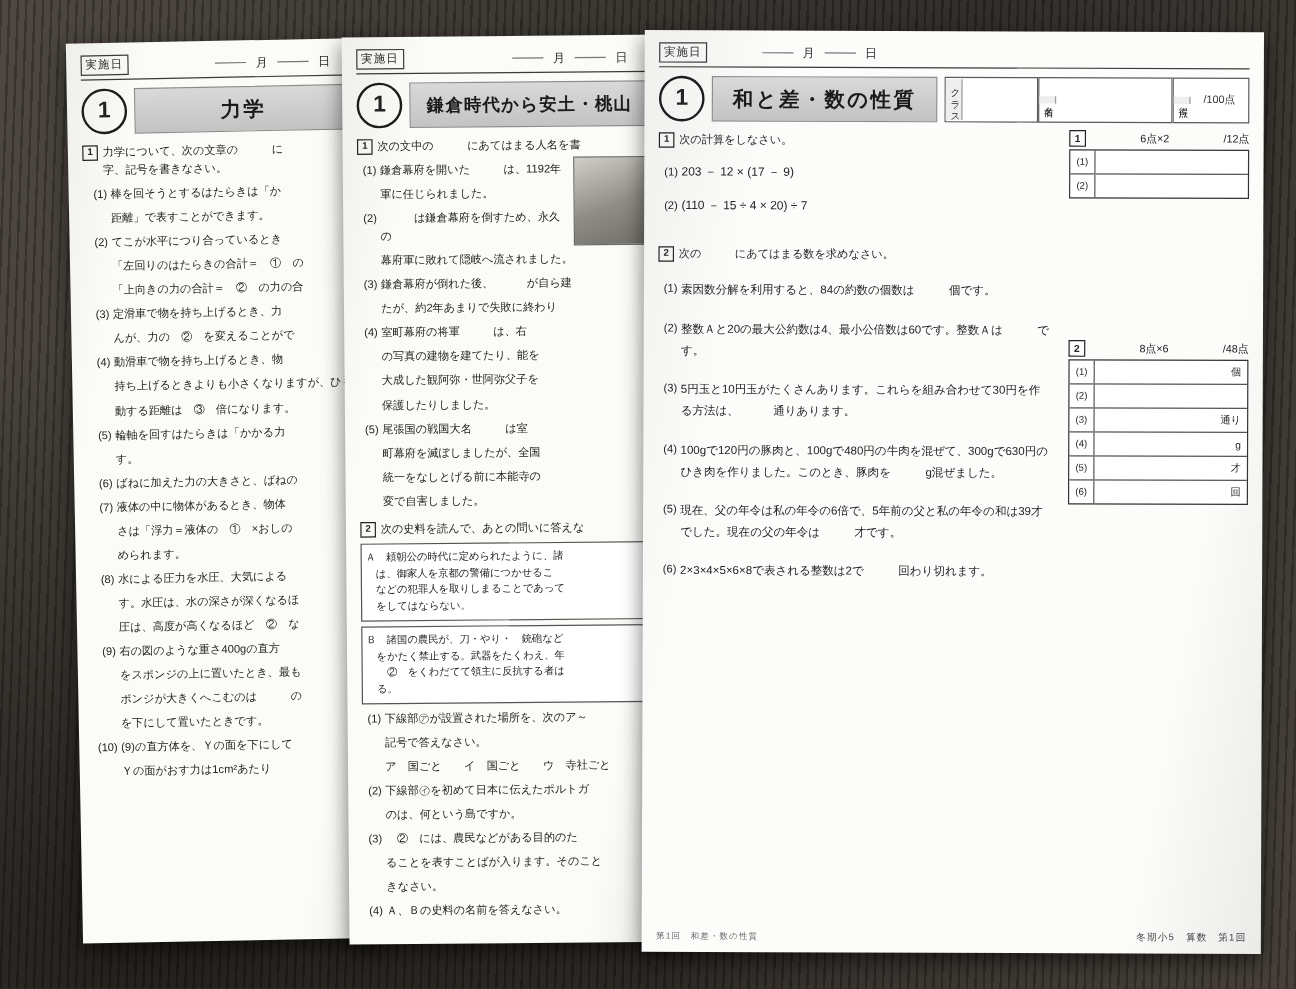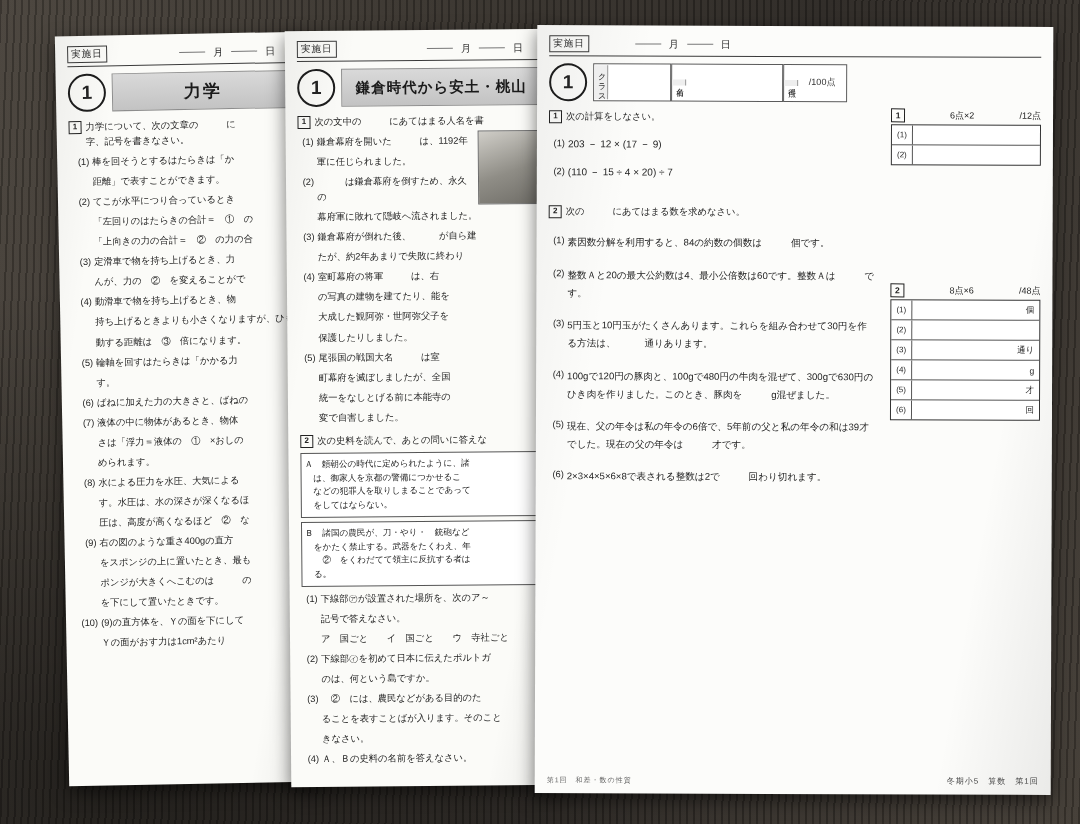--- a/index.html
+++ b/index.html
@@ -390,20 +390,21 @@
       <span style="width:30px"></span>
       <span class="u"></span>
         <span>月</span>
       <span class="u"></span>
         <span>日</span>
       <span class="sp"></span>
     </div>
 
     <div class="titlerow">
       <div class="bignum">1</div>
+      <div class="titlebox" style="max-width:230px">和と差・数の性質</div>
       <div class="namebox">
         <div class="nb">
           <span class="vlbl">クラス</span>
           <span class="fld"></span>
         </div>
         <div class="nb">
           <span class="vlbl">名前</span>
           <span class="fld wide"></span>
         </div>
         <div class="nb">

